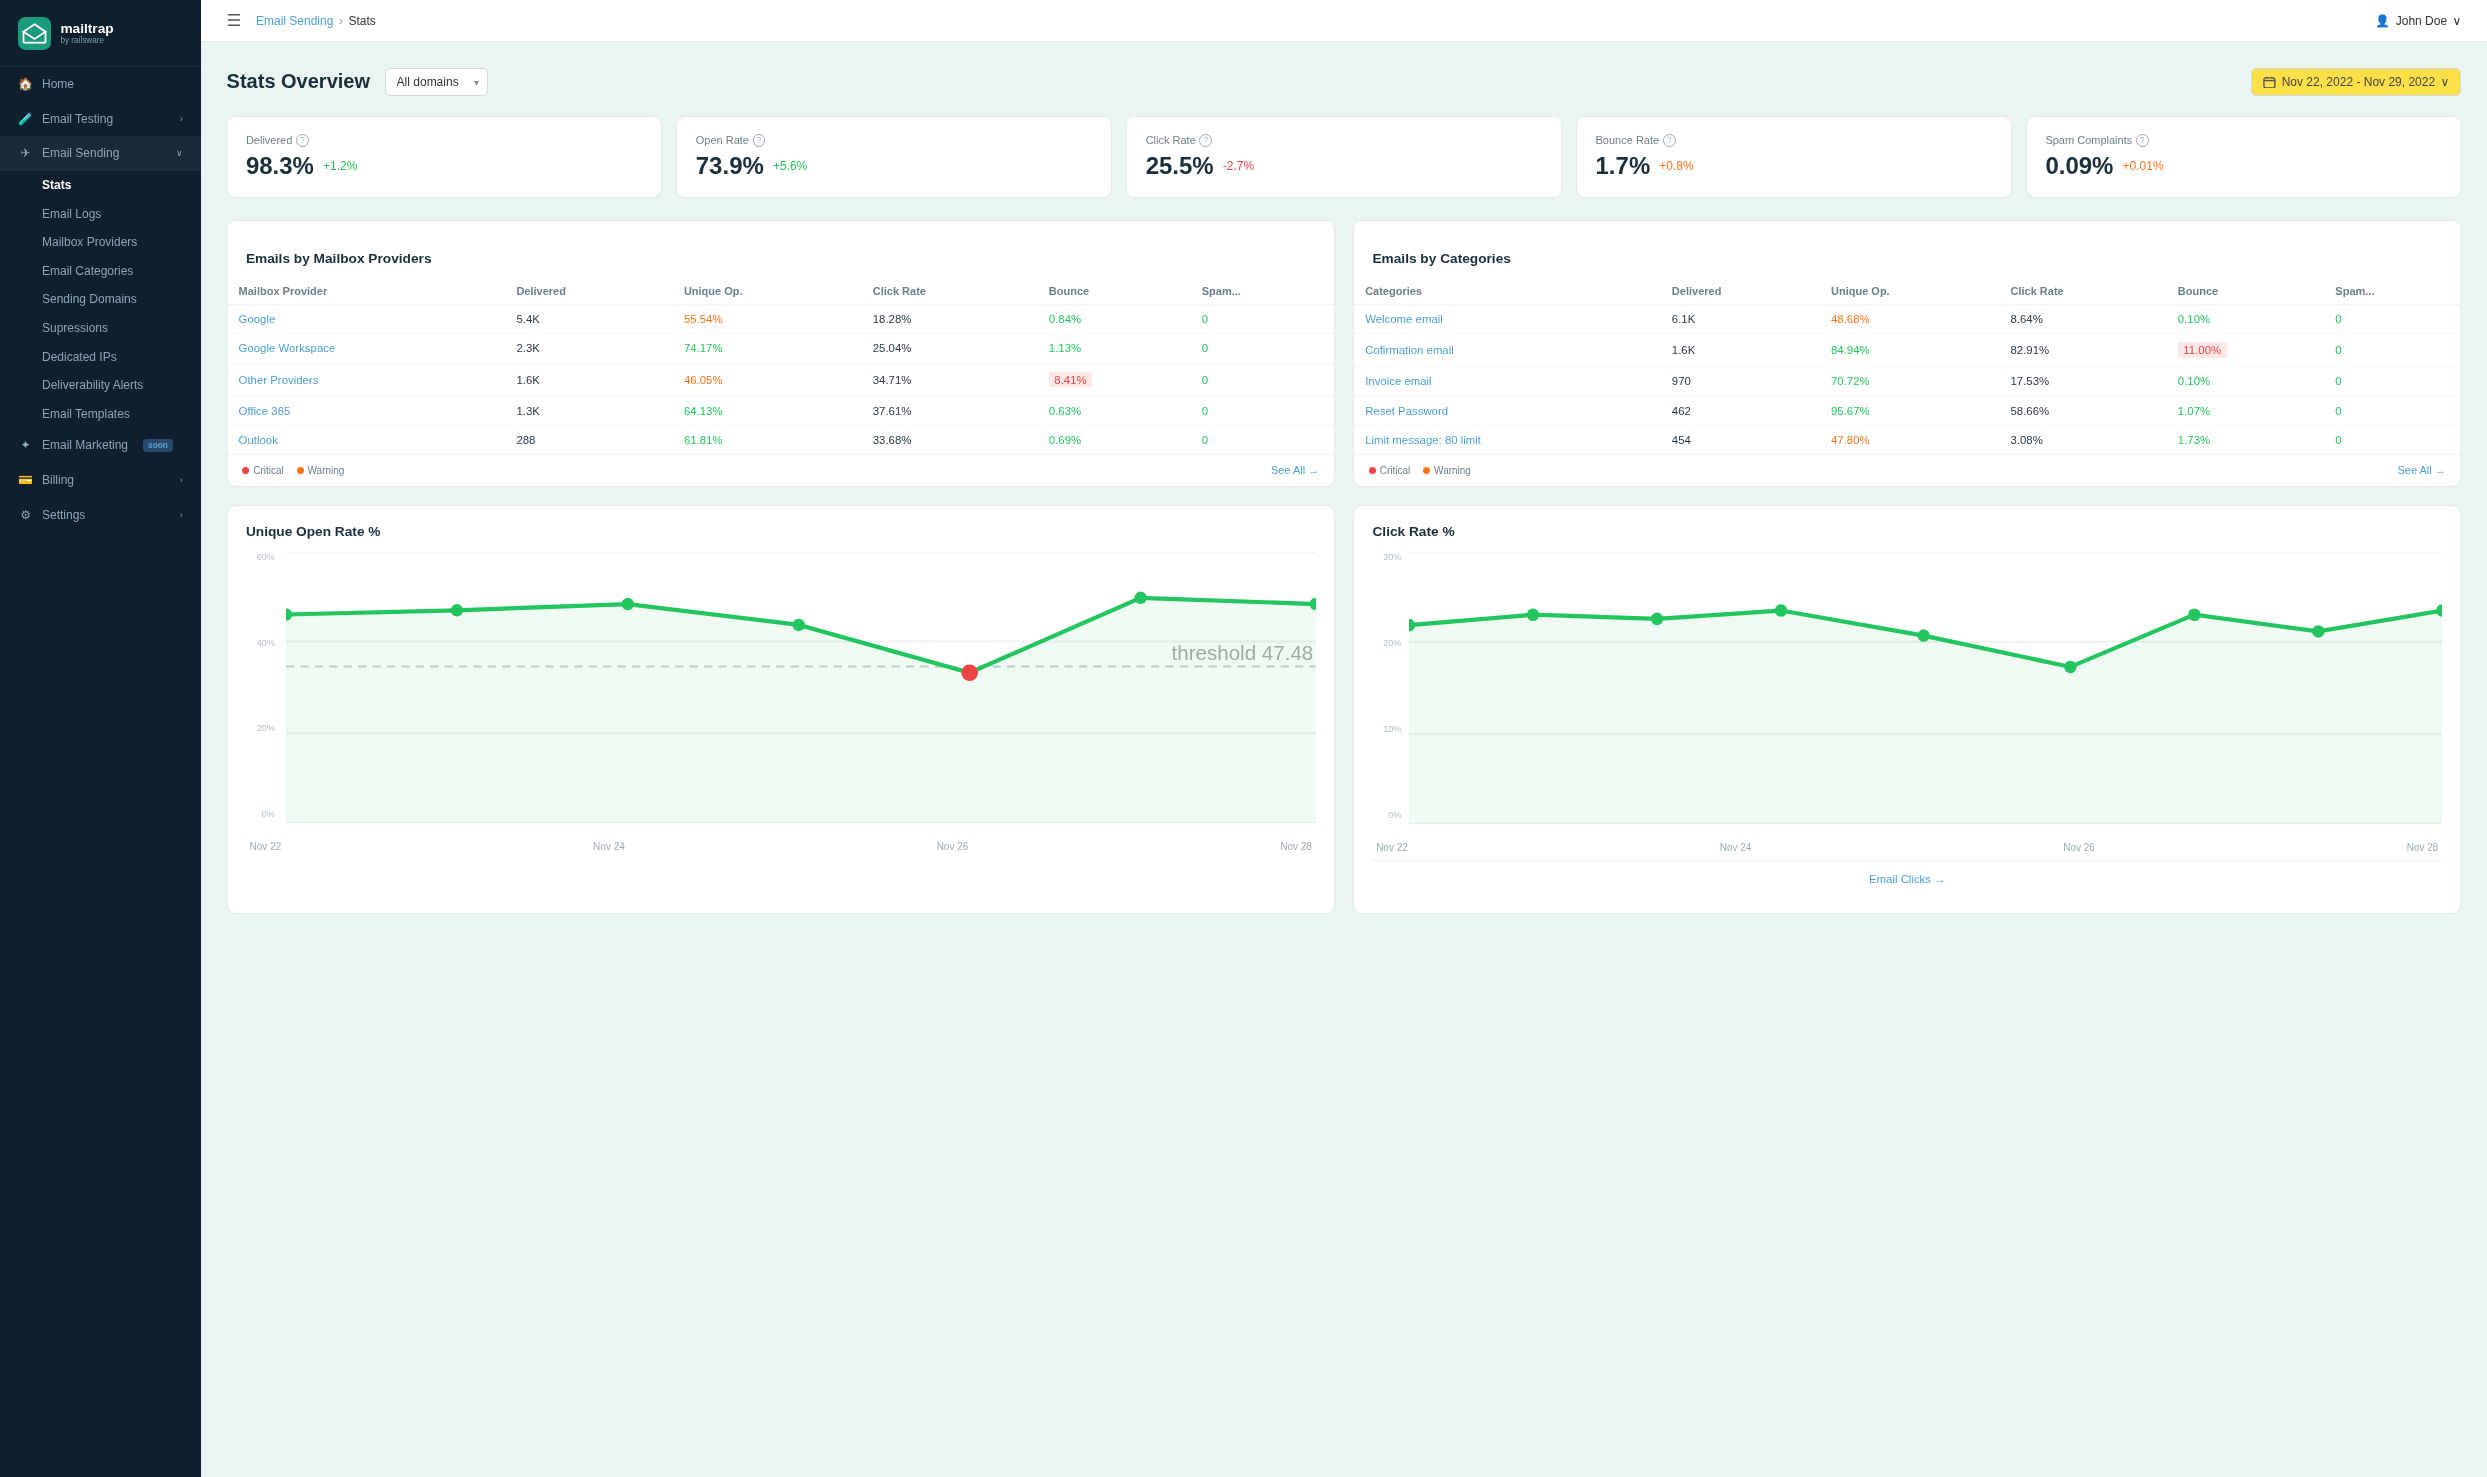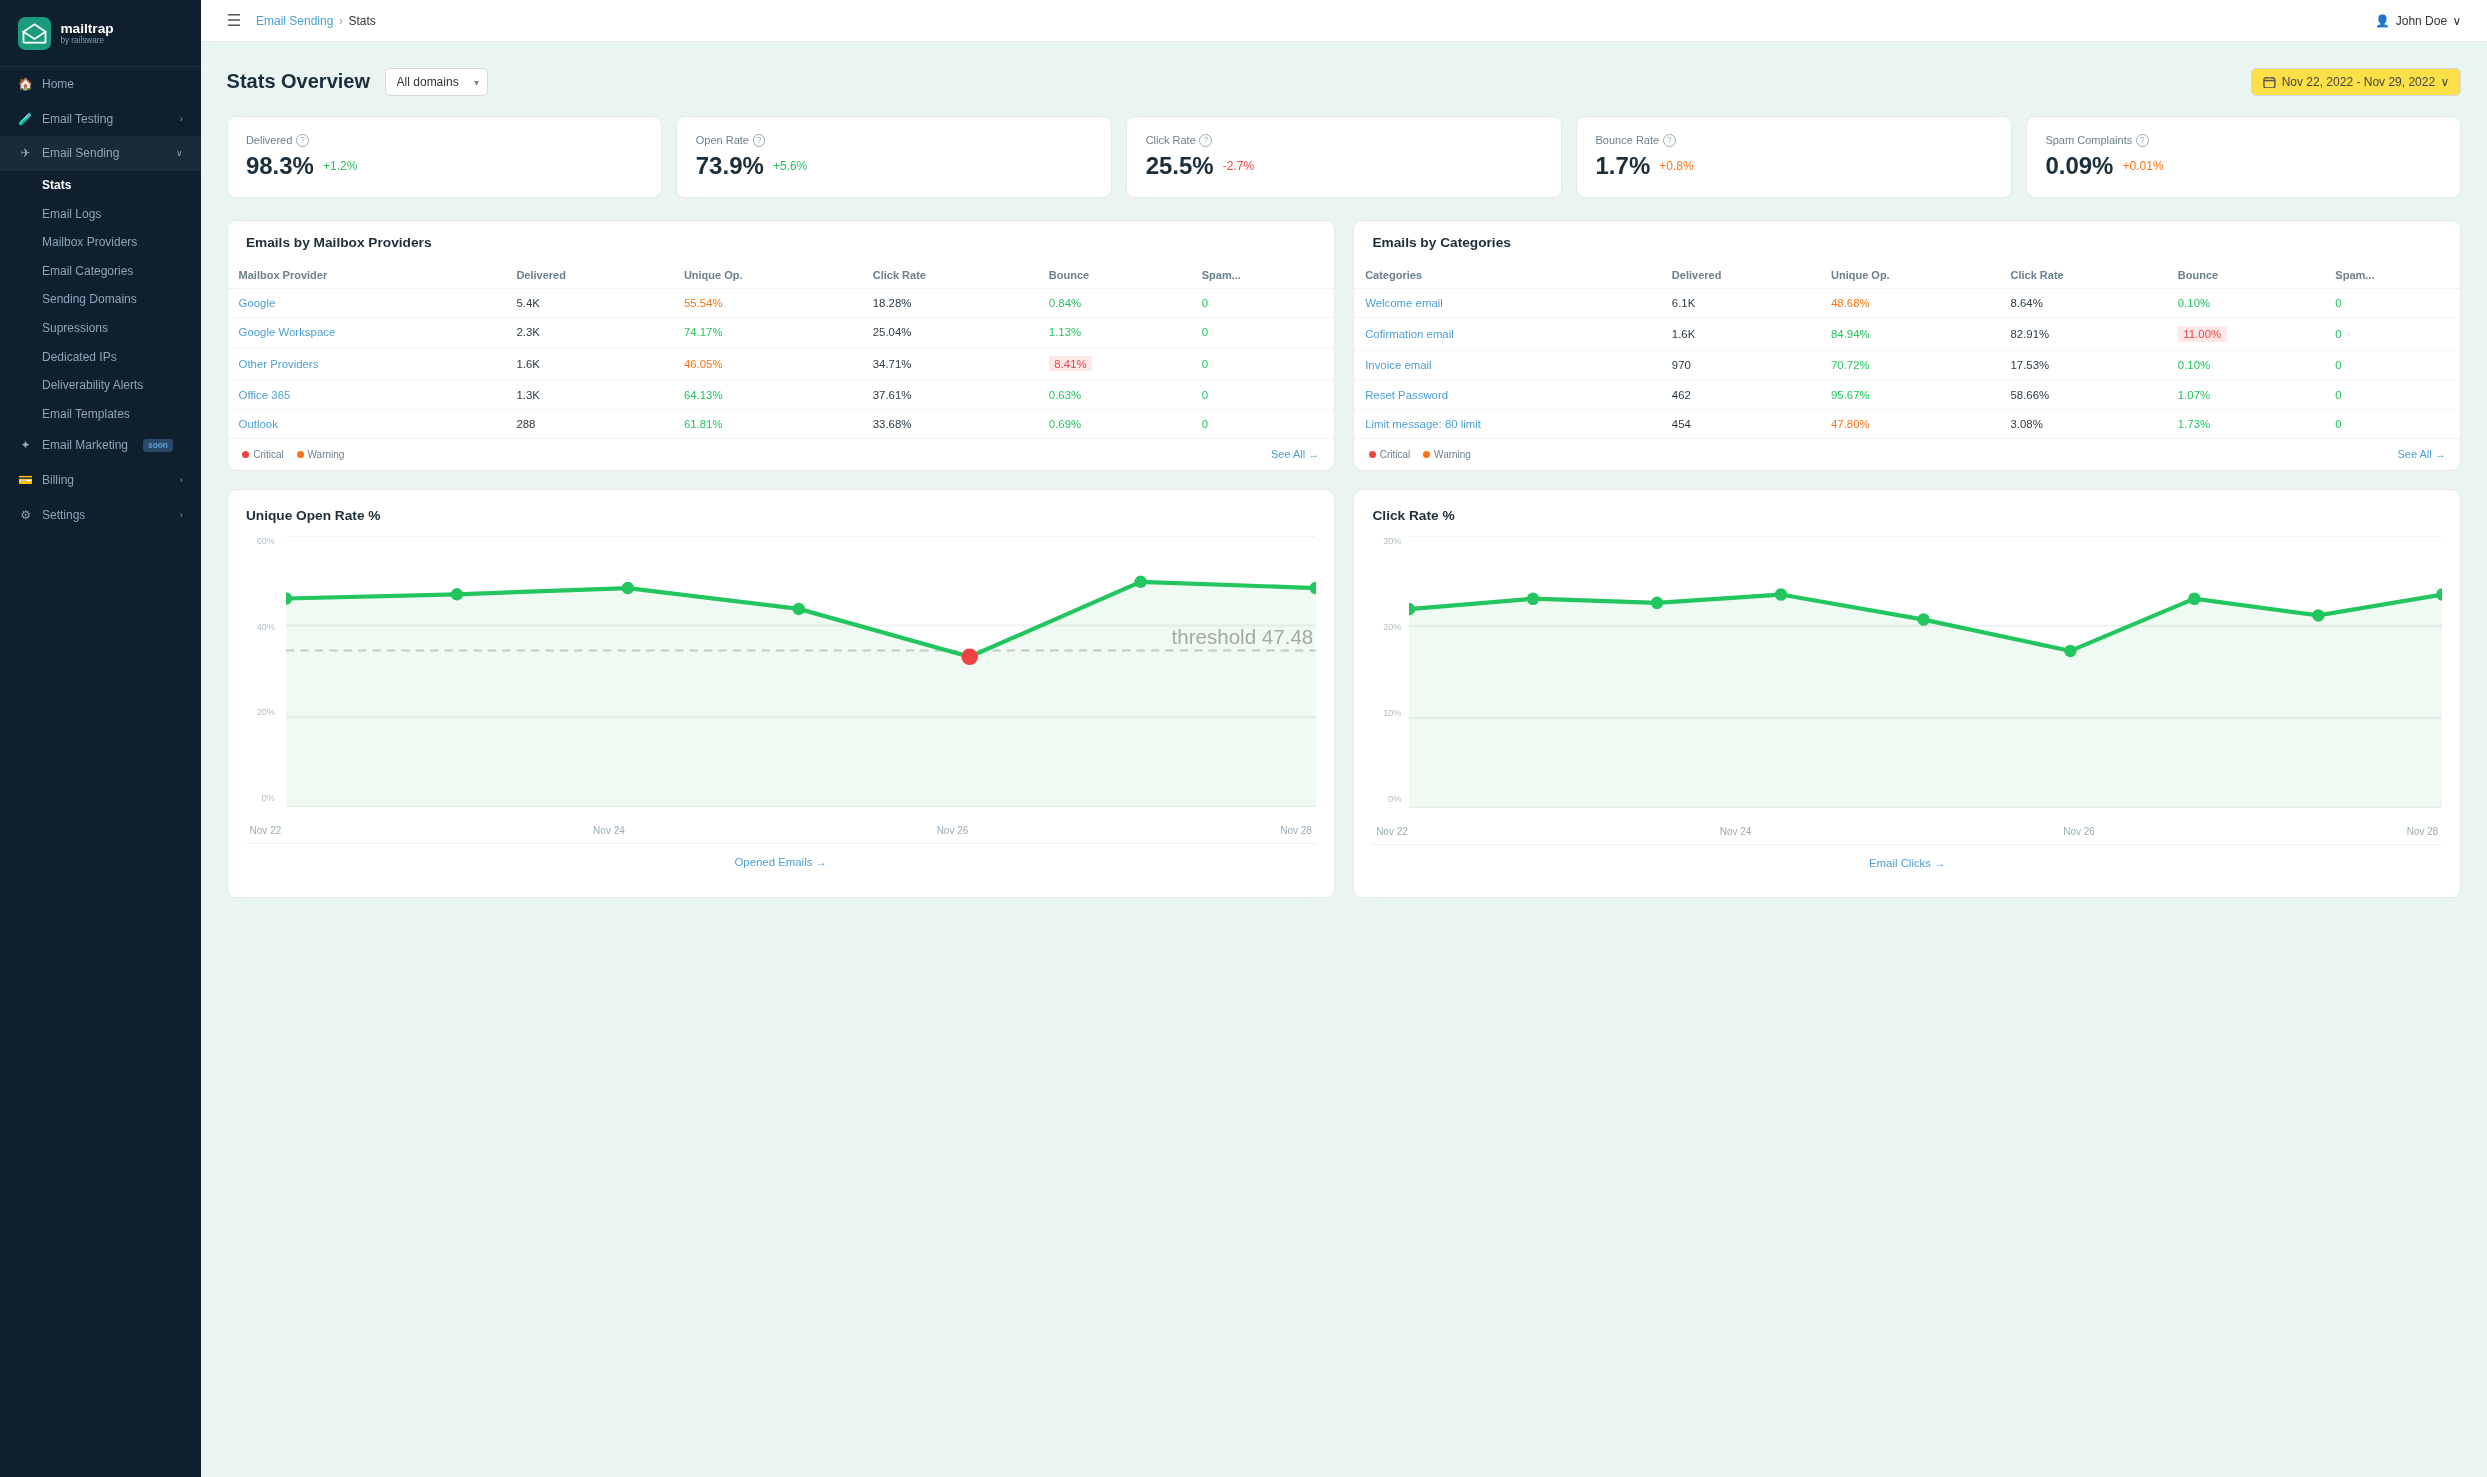--- a/index.html
+++ b/index.html
@@ -46,21 +46,21 @@
     .kpi-label { font-size: 11px; color: #6b7f8c; display: flex; align-items: center; gap: 3.7px; margin-bottom: 5.5px; }
     .kpi-value { font-size: 24px; font-weight: 700; color: #1a2e3b; display: flex; align-items: center; gap: 9.1px; }
     .kpi-delta { font-size: 12px; font-weight: 500; }
     .delta-pos { color: #22c55e; }
     .delta-neg { color: #ef4444; }
     .delta-warn { color: #f97316; }
 
     
     .two-col { display: grid; grid-template-columns: 1fr 1fr; gap: 18.3px; margin-bottom: 18.3px; }
     .card { background: #fff; border-radius: 9.1px; border: 0.9px solid #e5e9ed; overflow: hidden; }
-    .card-title { font-size: 13.7px; font-weight: 700; color: #1a2e3b; padding: 14.6px 18.3px 11px; }
+    .card-title { font-size: 13.7px; font-weight: 700; color: #1a2e3b; padding: 14.6px 18.3px 11px; margin-top: 16px; }
 
     
     table { width: 100%; border-collapse: collapse; font-size: 11.4px; }
     th { text-align: left; padding: 7.3px 11px; color: #6b7f8c; font-weight: 600; font-size: 11px; border-bottom: 0.9px solid #f0f2f4; margin-left: 20px; }
     td { padding: 8.2px 11px; border-bottom: 0.9px solid #f5f6f8; color: #2a3b47; }
     tr:last-child td { border-bottom: none; }
     .link-cell { color: #4a9fd4; cursor: pointer; }
     .highlight-green { color: #22c55e; font-weight: 400; }
     .highlight-orange { color: #f97316; font-weight: 500; }
     .bg-red-cell { background: #fde8e8; border-radius: 0; padding: 1.8px 5.5px; color: #ef4444; font-weight: 500; display: inline-block; }
@@ -416,23 +416,20 @@
               <circle cx="415" cy="22" r="3" fill="#22c55e"></circle>
               <circle cx="500" cy="25" r="3" fill="#22c55e"></circle>
             </svg>
           </div>
         </div>
         <div class="chart-labels-x">
           <span>Nov 22</span>
           <span>Nov 24</span>
           <span>Nov 26</span>
           <span>Nov 28</span>
-        </div>
-        <div class="chart-footer">
-          <a>Opened Emails →</a>
         </div>
       </div>
 
       <div class="chart-card">
         <div class="chart-title">Click Rate %</div>
         <div style="display:flex;gap:7.3px;">
           <div style="display:flex;flex-direction:column;justify-content:space-between;font-size:9.1px;color:#b0bec5;padding-bottom:3.7px;width:29px;text-align:right;">
             <span>30%</span>
             <span>20%</span>
             <span>10%</span>

